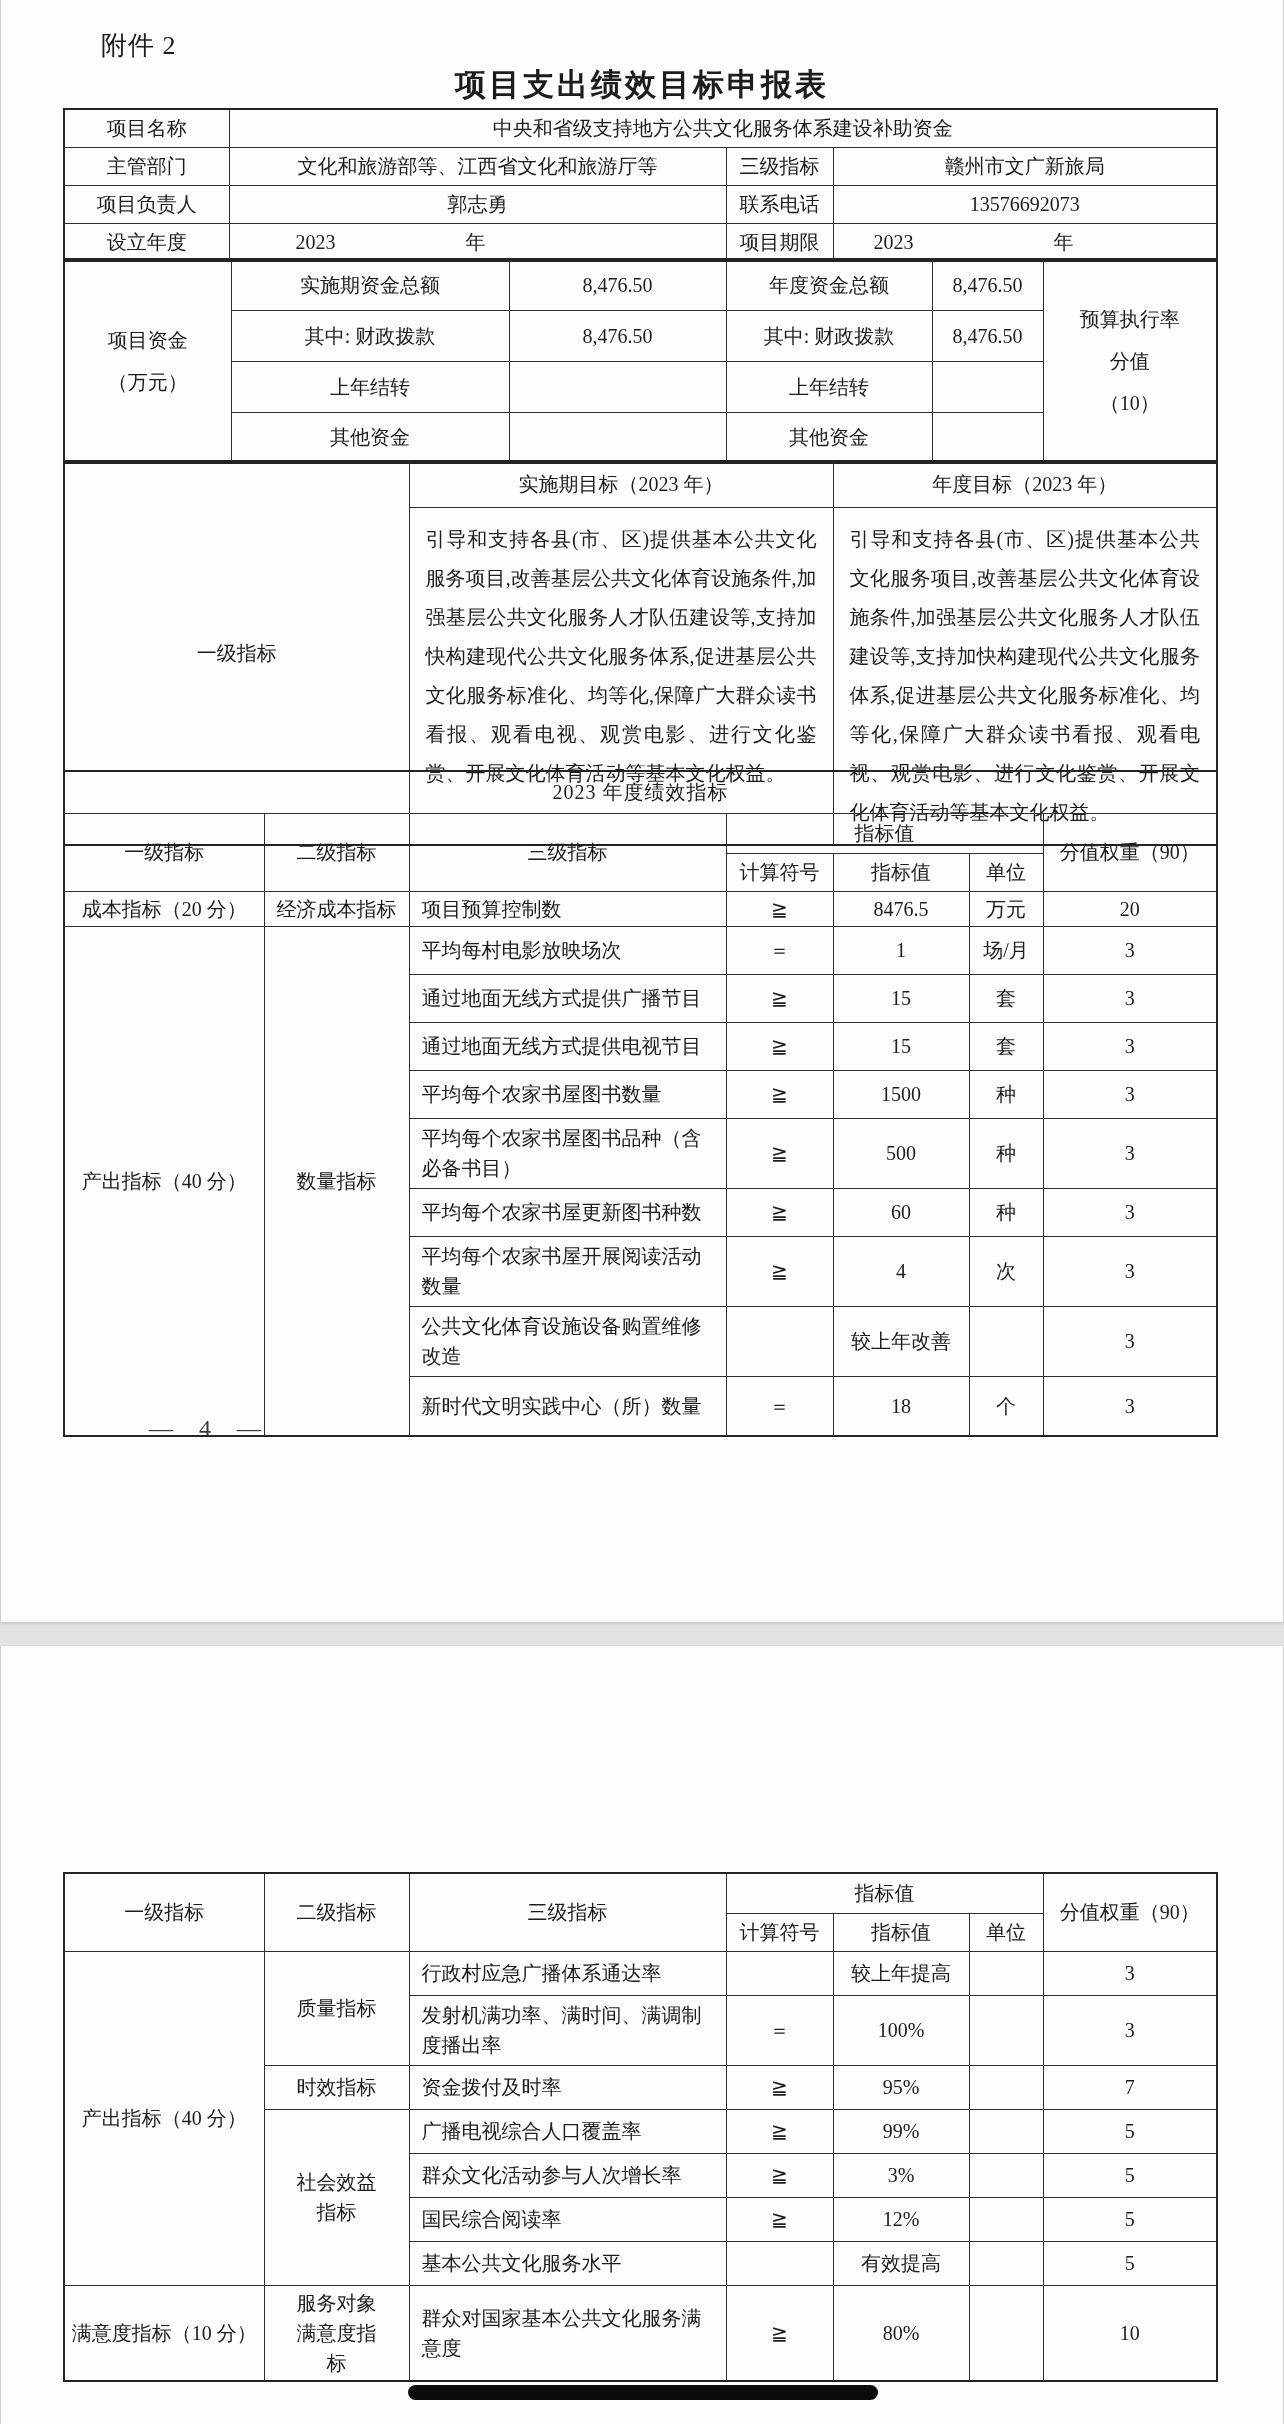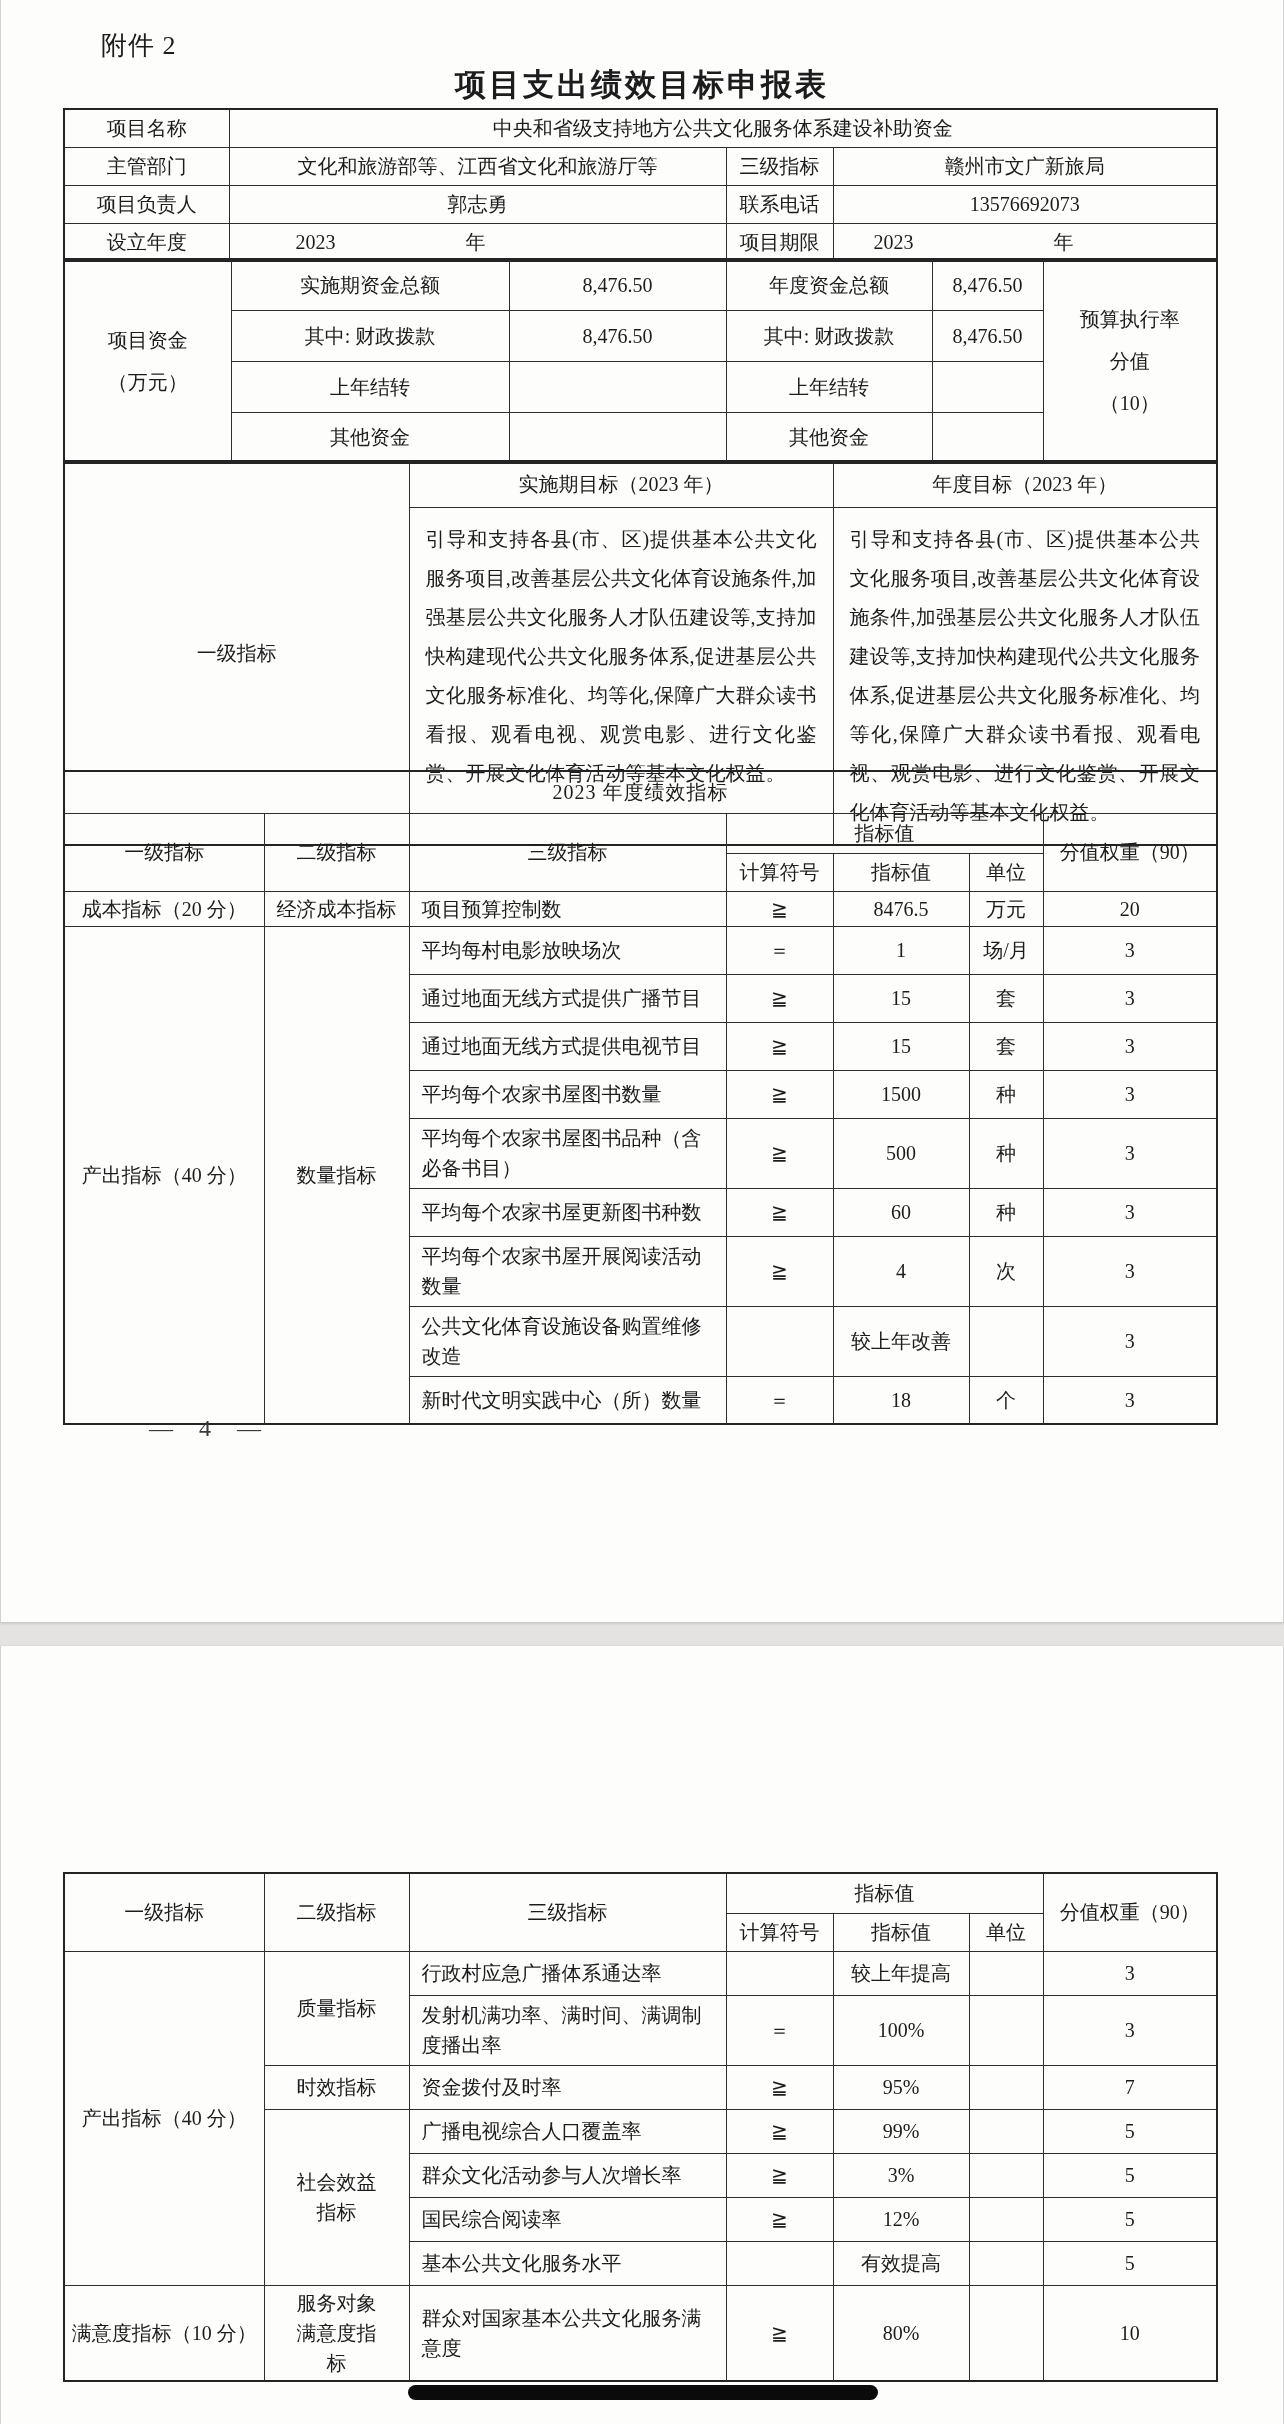--- a/index.html
+++ b/index.html
@@ -236,21 +236,21 @@
         <td>次</td>
         <td>3</td>
       </tr>
       <tr style="height:70px;">
         <td class="tl">公共文化体育设施设备购置维修改造</td>
         <td></td>
         <td>较上年改善</td>
         <td></td>
         <td>3</td>
       </tr>
-      <tr style="height:48px;">
+      <tr style="height:60px;">
         <td class="tl">新时代文明实践中心（所）数量</td>
         <td>＝</td>
         <td>18</td>
         <td>个</td>
         <td>3</td>
       </tr>
     </tbody>
       </table>
 
     <div class="pagenum">— 4 —</div>

